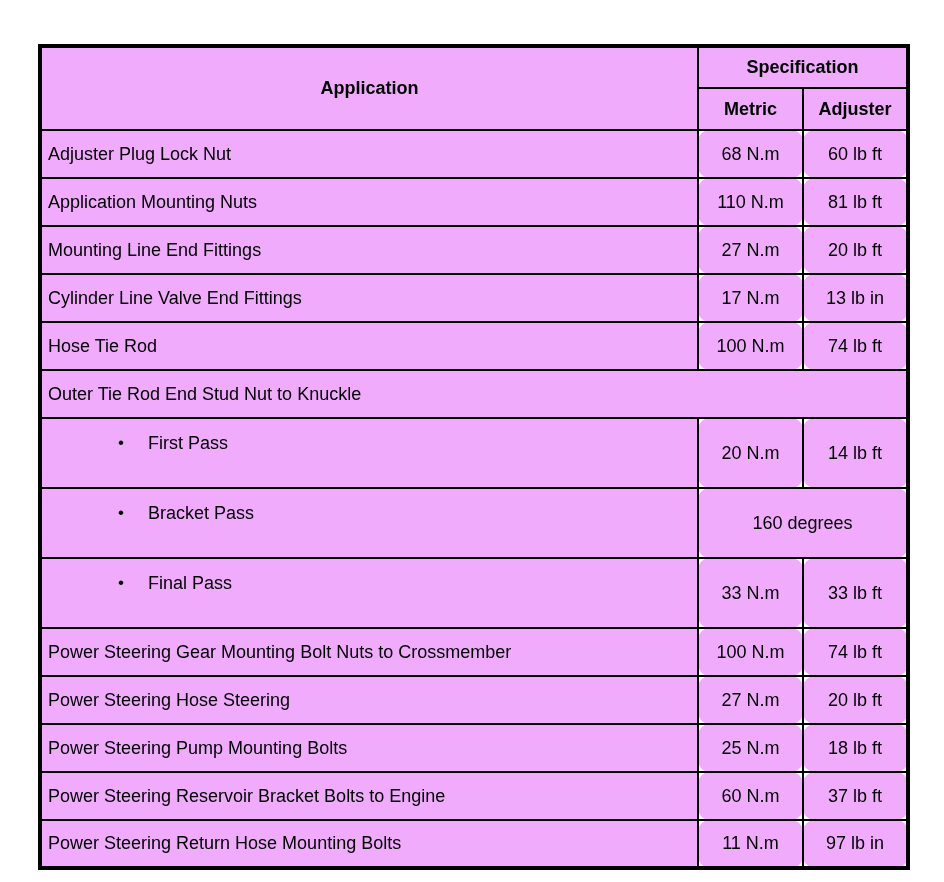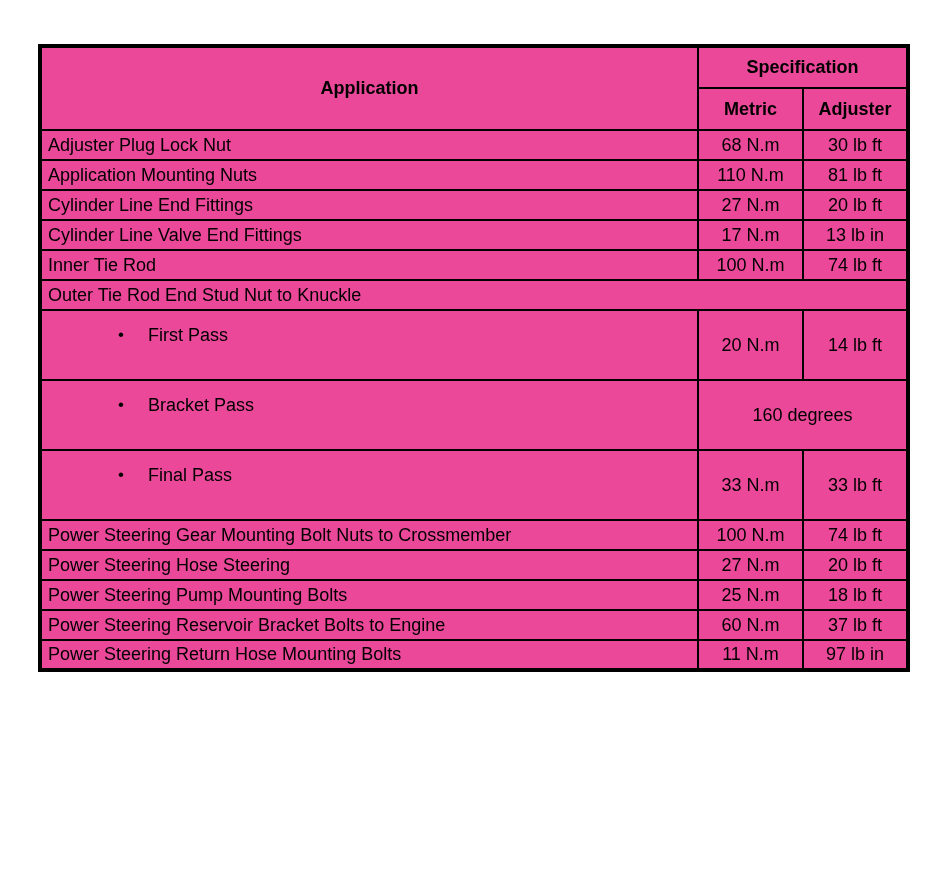--- a/index.html
+++ b/index.html
@@ -28,36 +28,37 @@
     border: 4px solid #000000;
     background: #ffffff;
   }
   th, td {
     border: 2px solid #000000;
     font-size: 18px;
     line-height: 1.15;
     padding: 0;
     overflow: hidden;
     vertical-align: middle;
-    background: #ec4899;
+    background: #f0abfc;
   }
   th {
     font-weight: bold;
     text-align: center;
   }
   thead tr { height: 42px; }
-  tbody tr { height: 30px; }
+  tbody tr { height: 48px; }
   tbody tr.tall { height: 70px; }
   td.app {
     text-align: left;
     padding-left: 6px;
     padding-right: 4px;
   }
   td.val {
     text-align: center;
+    border-radius: 12px;
   }
   tr.tall td.app {
     vertical-align: top;
     padding-top: 14px;
   }
   .bullet {
     display: inline-block;
     margin-left: 70px;
     margin-right: 24px;
     font-size: 17px;
@@ -82,43 +83,43 @@
       <tr>
         <th>Metric</th>
         <th>Adjuster</th>
       </tr>
     </thead>
     <tbody>
 
       <tr>
         <td class="app">Adjuster Plug Lock Nut</td>
         <td class="val">68 N.m</td>
-        <td class="val">30 lb ft</td>
+        <td class="val">60 lb ft</td>
       </tr>
 
       <tr>
         <td class="app">Application Mounting Nuts</td>
         <td class="val">110 N.m</td>
         <td class="val">81 lb ft</td>
       </tr>
 
       <tr>
-        <td class="app">Cylinder Line End Fittings</td>
+        <td class="app">Mounting Line End Fittings</td>
         <td class="val">27 N.m</td>
         <td class="val">20 lb ft</td>
       </tr>
 
       <tr>
         <td class="app">Cylinder Line Valve End Fittings</td>
         <td class="val">17 N.m</td>
         <td class="val">13 lb in</td>
       </tr>
 
       <tr>
-        <td class="app">Inner Tie Rod</td>
+        <td class="app">Hose Tie Rod</td>
         <td class="val">100 N.m</td>
         <td class="val">74 lb ft</td>
       </tr>
 
       <tr>
         <td class="app" colspan="3">Outer Tie Rod End Stud Nut to Knuckle</td>
       </tr>
 
       <tr class="tall">
         <td class="app">

